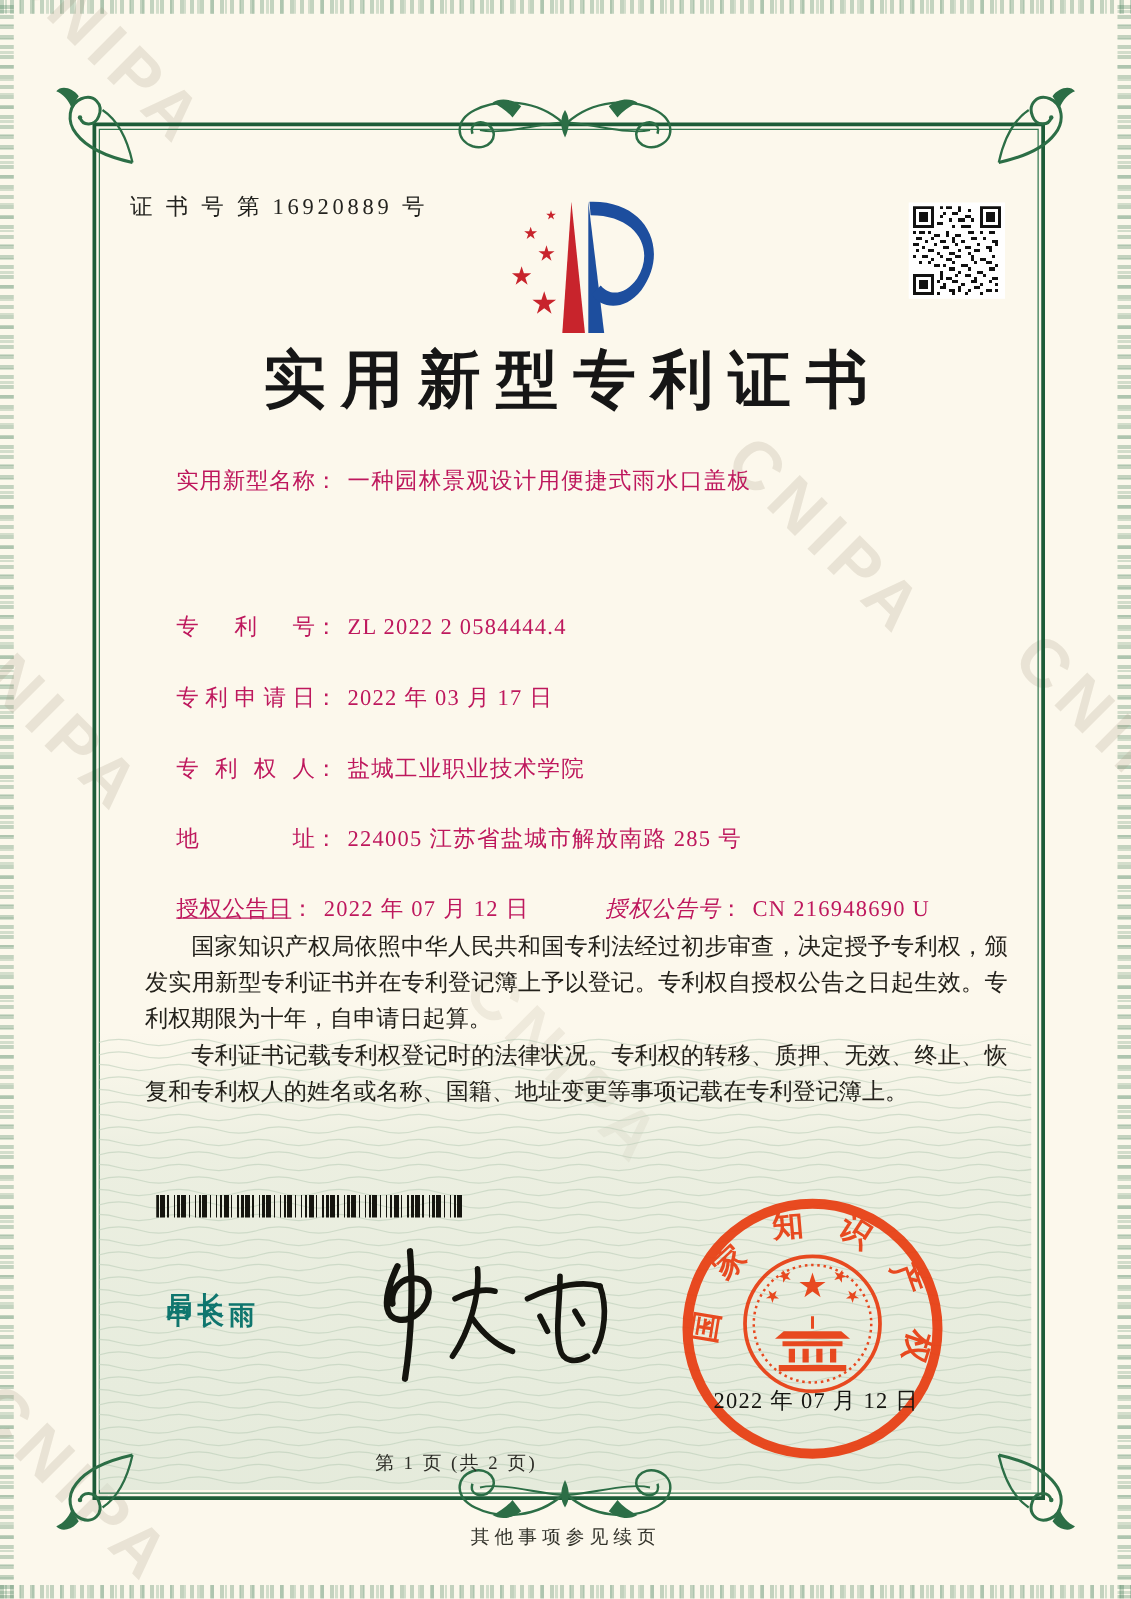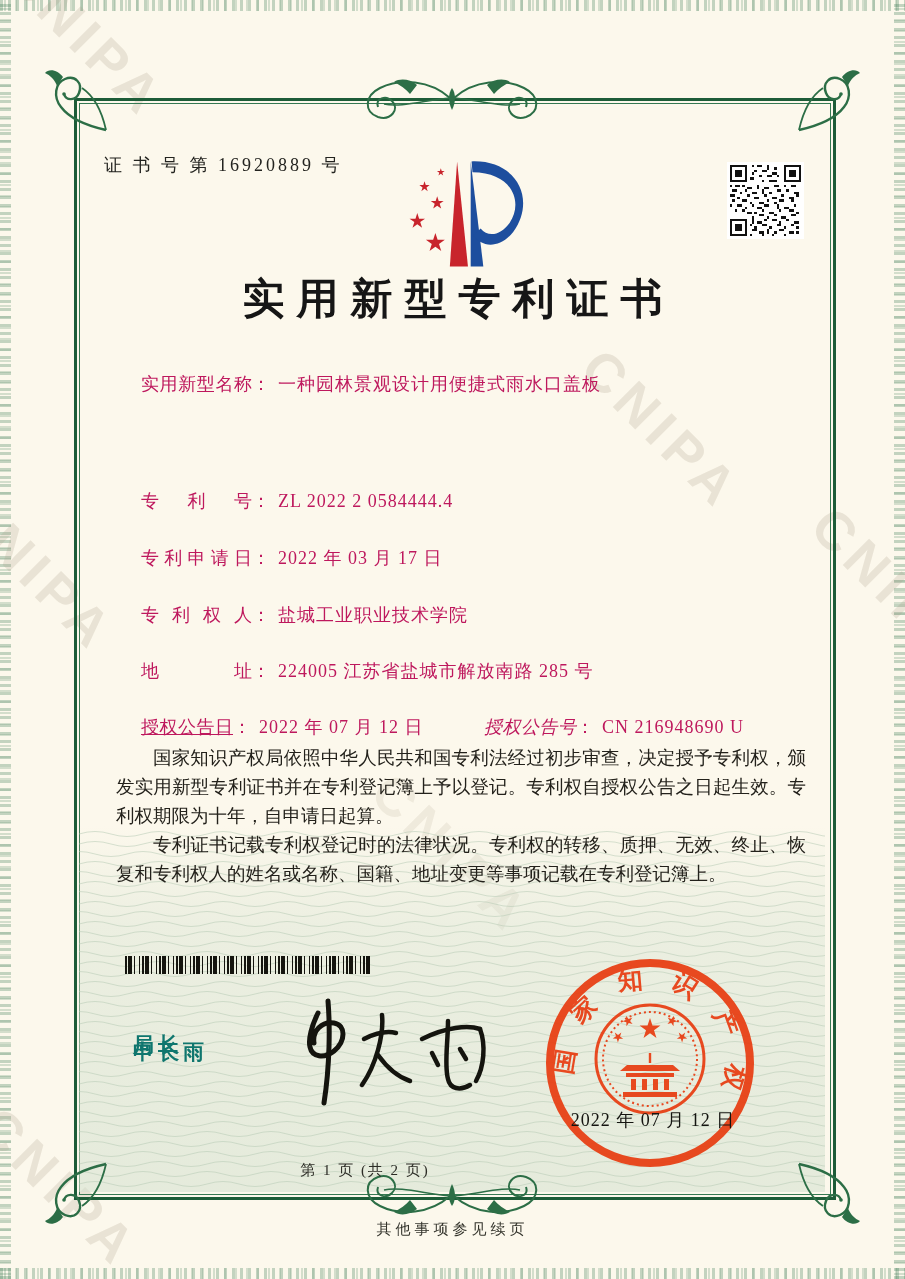--- a/index.html
+++ b/index.html
@@ -21,21 +21,21 @@
     background:linear-gradient(180deg,rgba(213,226,209,0) 0%,rgba(213,226,209,.42) 28%,rgba(210,224,206,.55) 100%);}
   .lower-tint svg{position:absolute;left:0;top:0;}
 
   .wm{position:absolute;font-family:"Liberation Sans","DejaVu Sans",sans-serif;font-weight:700;
     font-size:54px;letter-spacing:7px;color:rgba(168,156,130,.22);transform:rotate(45deg);white-space:nowrap;pointer-events:none;}
 
   .cert-no{position:absolute;left:104px;top:153px;font-size:18px;letter-spacing:3px;color:#23231f;}
   .qr{position:absolute;left:727px;top:162px;width:77px;height:77px;background:#fff;padding:3px;box-sizing:border-box;}
   .logo{position:absolute;left:381px;top:156px;width:154px;height:114px;}
 
-  .title{position:absolute;left:0;top:271px;width:905px;text-align:center;font-size:42px;font-weight:700;
+  .title{position:absolute;left:0;top:271px;width:905px;text-align:center;font-size:50px;font-weight:700;
     letter-spacing:12px;padding-left:12px;box-sizing:border-box;color:#161616;}
 
   .frow{position:absolute;left:109px;font-size:18px;color:#be185d;white-space:nowrap;margin-left:32px;}
   .flabel{display:inline-block;width:111px;text-align:justify;text-align-last:justify;vertical-align:top;}
   .fcolon{display:inline-block;margin-right:8px;}
   .fvalue{letter-spacing:1px;}
   .grant-no{position:absolute;left:343px;top:0;white-space:nowrap;}
   .grant-no .flabel{width:92px;margin-left:0;font-style:italic;}
 
   .paras{position:absolute;left:116px;top:744px;width:690px;font-size:18.5px;line-height:29px;

